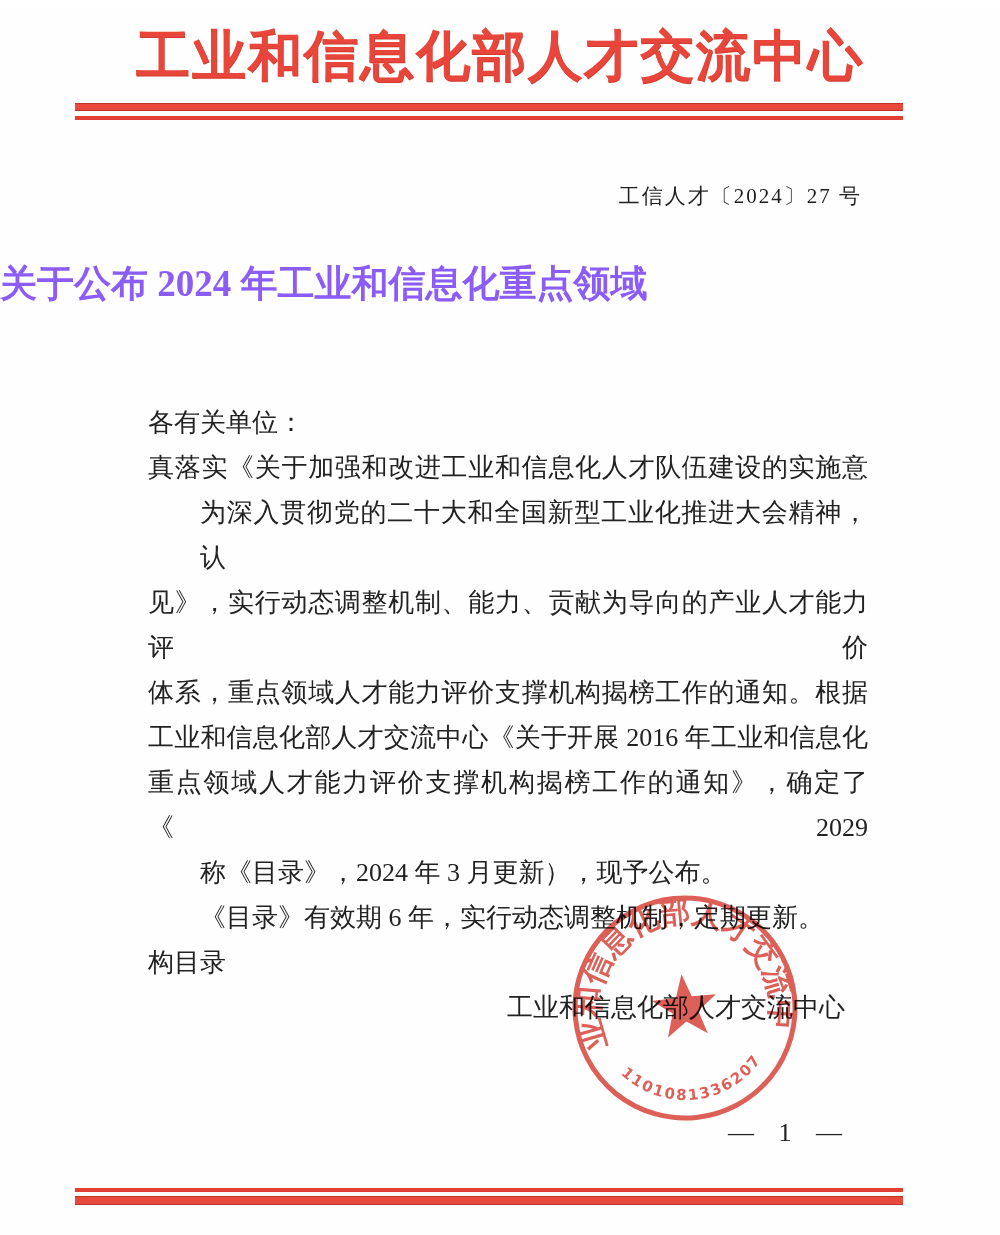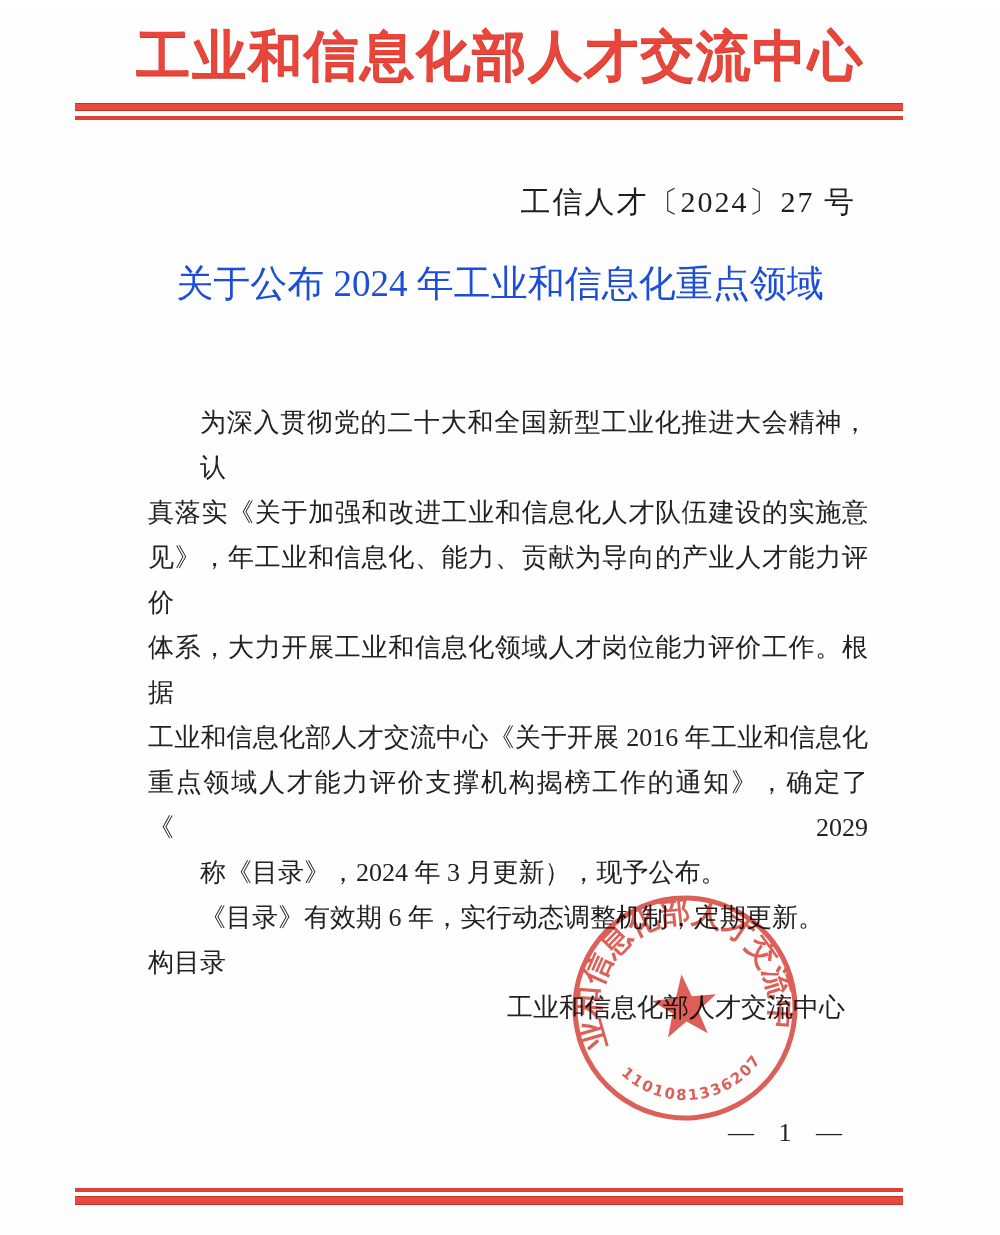--- a/index.html
+++ b/index.html
@@ -41,36 +41,36 @@
   }
   .rule-top-thin {
     position: absolute;
     top: 108px; left: 75px;
     width: 828px; height: 4px;
     background: #e34035;
   }
 
   .doc-number {
     position: absolute;
-    top: 174px; right: 144px;
-    font-size: 30px;
+    top: 174px; right: 138px;
+    font-size: 21px;
     letter-spacing: 2px;
     color: #1e1e1e;
     white-space: nowrap;
   }
 
   .doc-title {
     position: absolute;
     top: 252px; left: 0;
     width: 100%;
-    text-align: center;
+    text-align: left;
     font-size: 37px;
-    font-weight: 400;
+    font-weight: 700;
     line-height: 47px;
-    color: #1d4ed8;
+    color: #8b5cf6;
   }
 
   
   .body-block {
     position: absolute;
     top: 392px; left: 148px;
     width: 720px;
     font-size: 26px;
     line-height: 45px;
     color: #222;
@@ -145,24 +145,25 @@
   <div class="rule-top-thick"></div>
   <div class="rule-top-thin"></div>
 
   <div class="doc-number">工信人才〔2024〕27 号</div>
 
   <div class="doc-title">
     <div>关于公布 2024 年工业和信息化重点领域</div>
   </div>
 
   <div class="body-block">
+    <div class="line">各有关单位：</div>
+    <div class="stretch">真落实《关于加强和改进工业和信息化人才队伍建设的实施意</div>
     <div class="stretch indent">为深入贯彻党的二十大和全国新型工业化推进大会精神，认</div>
-    <div class="stretch">真落实《关于加强和改进工业和信息化人才队伍建设的实施意</div>
-    <div class="stretch">见》，年工业和信息化、能力、贡献为导向的产业人才能力评价</div>
-    <div class="stretch">体系，大力开展工业和信息化领域人才岗位能力评价工作。根据</div>
+    <div class="stretch">见》，实行动态调整机制、能力、贡献为导向的产业人才能力评价</div>
+    <div class="stretch">体系，重点领域人才能力评价支撑机构揭榜工作的通知。根据</div>
     <div class="stretch">工业和信息化部人才交流中心《关于开展 2016 年工业和信息化</div>
     <div class="stretch">重点领域人才能力评价支撑机构揭榜工作的通知》，确定了《2029</div>
     <div class="line indent">称《目录》，2024 年 3 月更新），现予公布。</div>
     <div class="line indent">《目录》有效期 6 年，实行动态调整机制，定期更新。</div>
     <div class="line">构目录</div>
     <div class="line sig-line">工业和信息化部人才交流中心</div>
 
   </div>
 
   <svg class="seal" viewBox="0 0 240 240" xmlns="http://www.w3.org/2000/svg">

